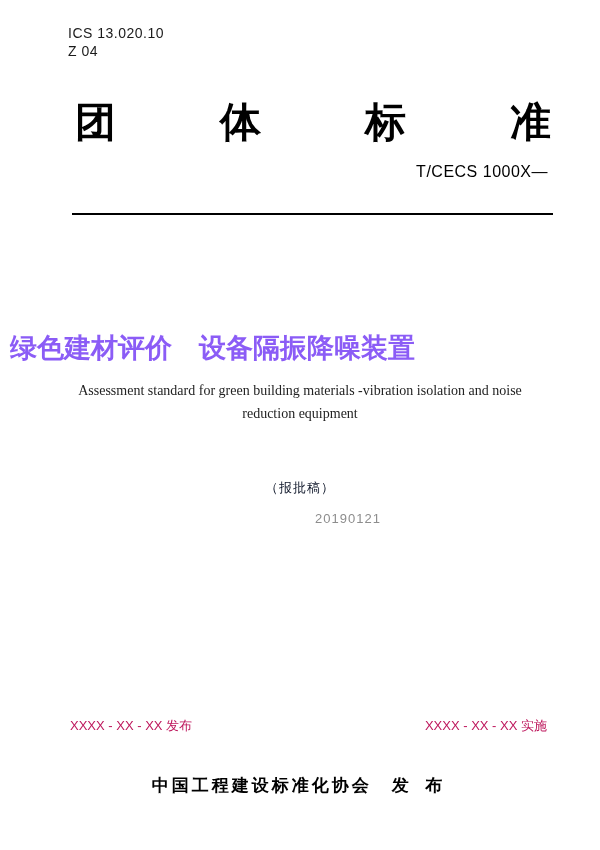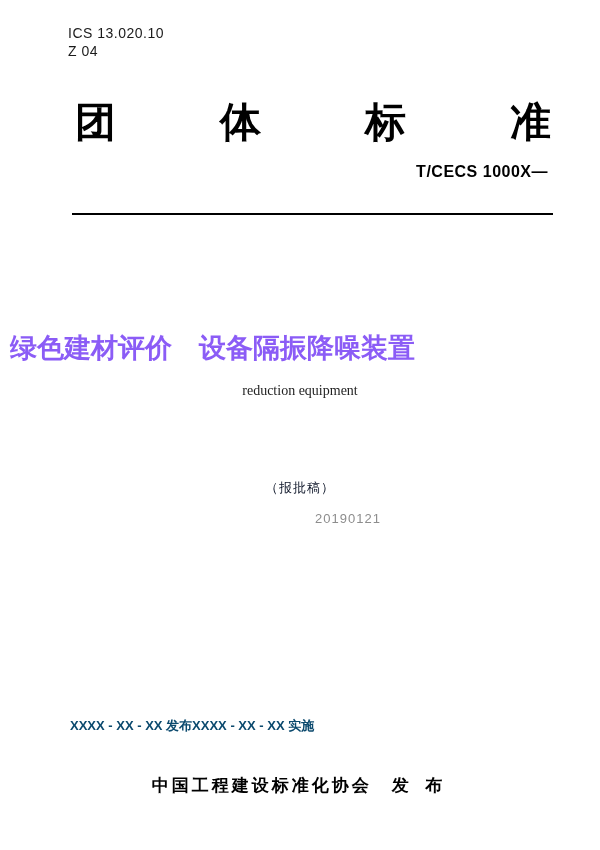--- a/index.html
+++ b/index.html
@@ -41,21 +41,21 @@
     line-height: 1.2;
     color: #000000;
   }
 
   
   .std-number {
     position: absolute;
     right: 52px;
     top: 163px;
     font-size: 16px;
-    font-weight: 700;
+    font-weight: 400;
     letter-spacing: 0.5px;
     color: #000000;
   }
 
   
   .rule {
     position: absolute;
     left: 72px;
     top: 213px;
     width: 481px;
@@ -115,24 +115,24 @@
     margin-left: 48px;
   }
 
   
   .dates-row {
     position: absolute;
     left: 70px;
     top: 717px;
     width: 477px;
     display: flex;
-    justify-content: flex-start;
+    justify-content: space-between;
     font-size: 13px;
-    font-weight: bold;
-    color: #0c4a6e;
+    font-weight: normal;
+    color: #be185d;
     white-space: pre;
   }
 
   
   .publisher-row {
     position: absolute;
     left: 0;
     top: 774px;
     width: 100%;
     display: flex;
@@ -168,20 +168,21 @@
     <span>准</span>
   </div>
 
   <div class="std-number">T/CECS 1000X—</div>
 
   <div class="rule"></div>
 
   <h1 class="title-cn">绿色建材评价　设备隔振降噪装置</h1>
 
   <div class="title-en">
+    <div>Assessment standard for green building materials -vibration isolation and noise</div>
     <div>reduction equipment</div>
   </div>
 
   <div class="draft-note">（报批稿）</div>
 
   <div class="draft-code">20190121</div>
 
   <div class="dates-row">
     <span>XXXX - XX - XX 发布</span>
     <span>XXXX - XX - XX 实施</span>

